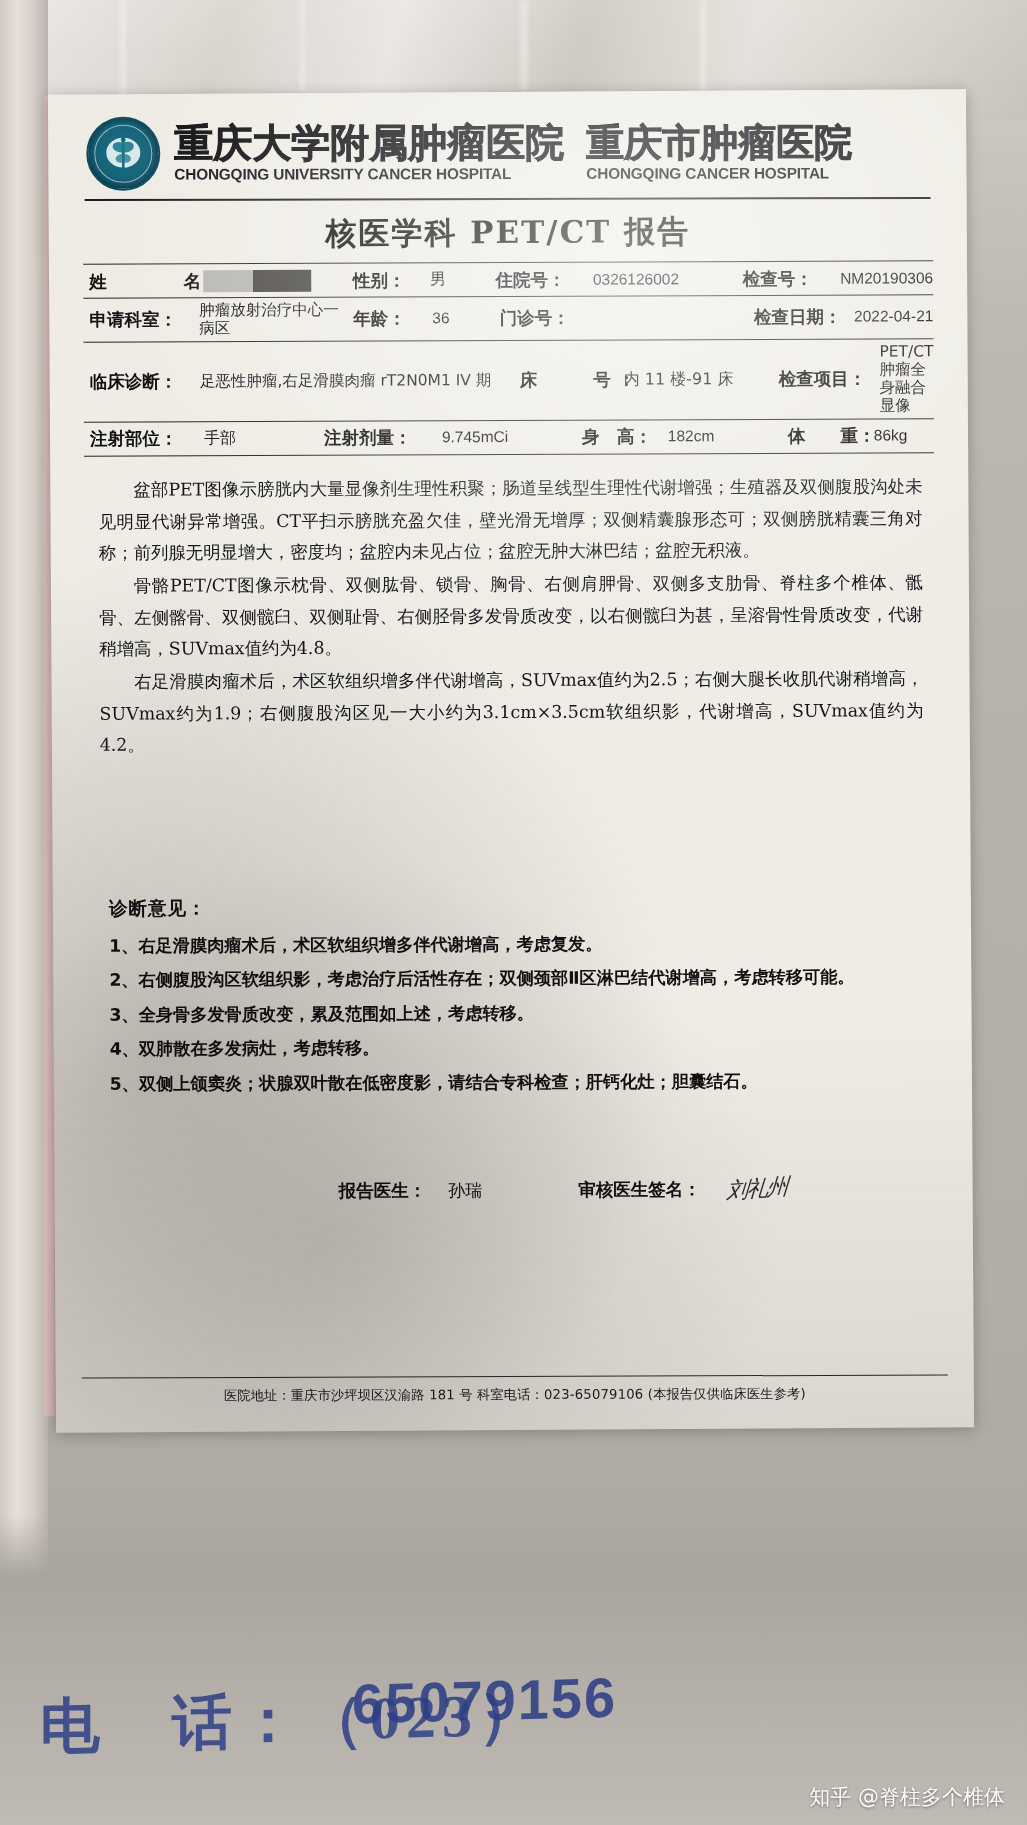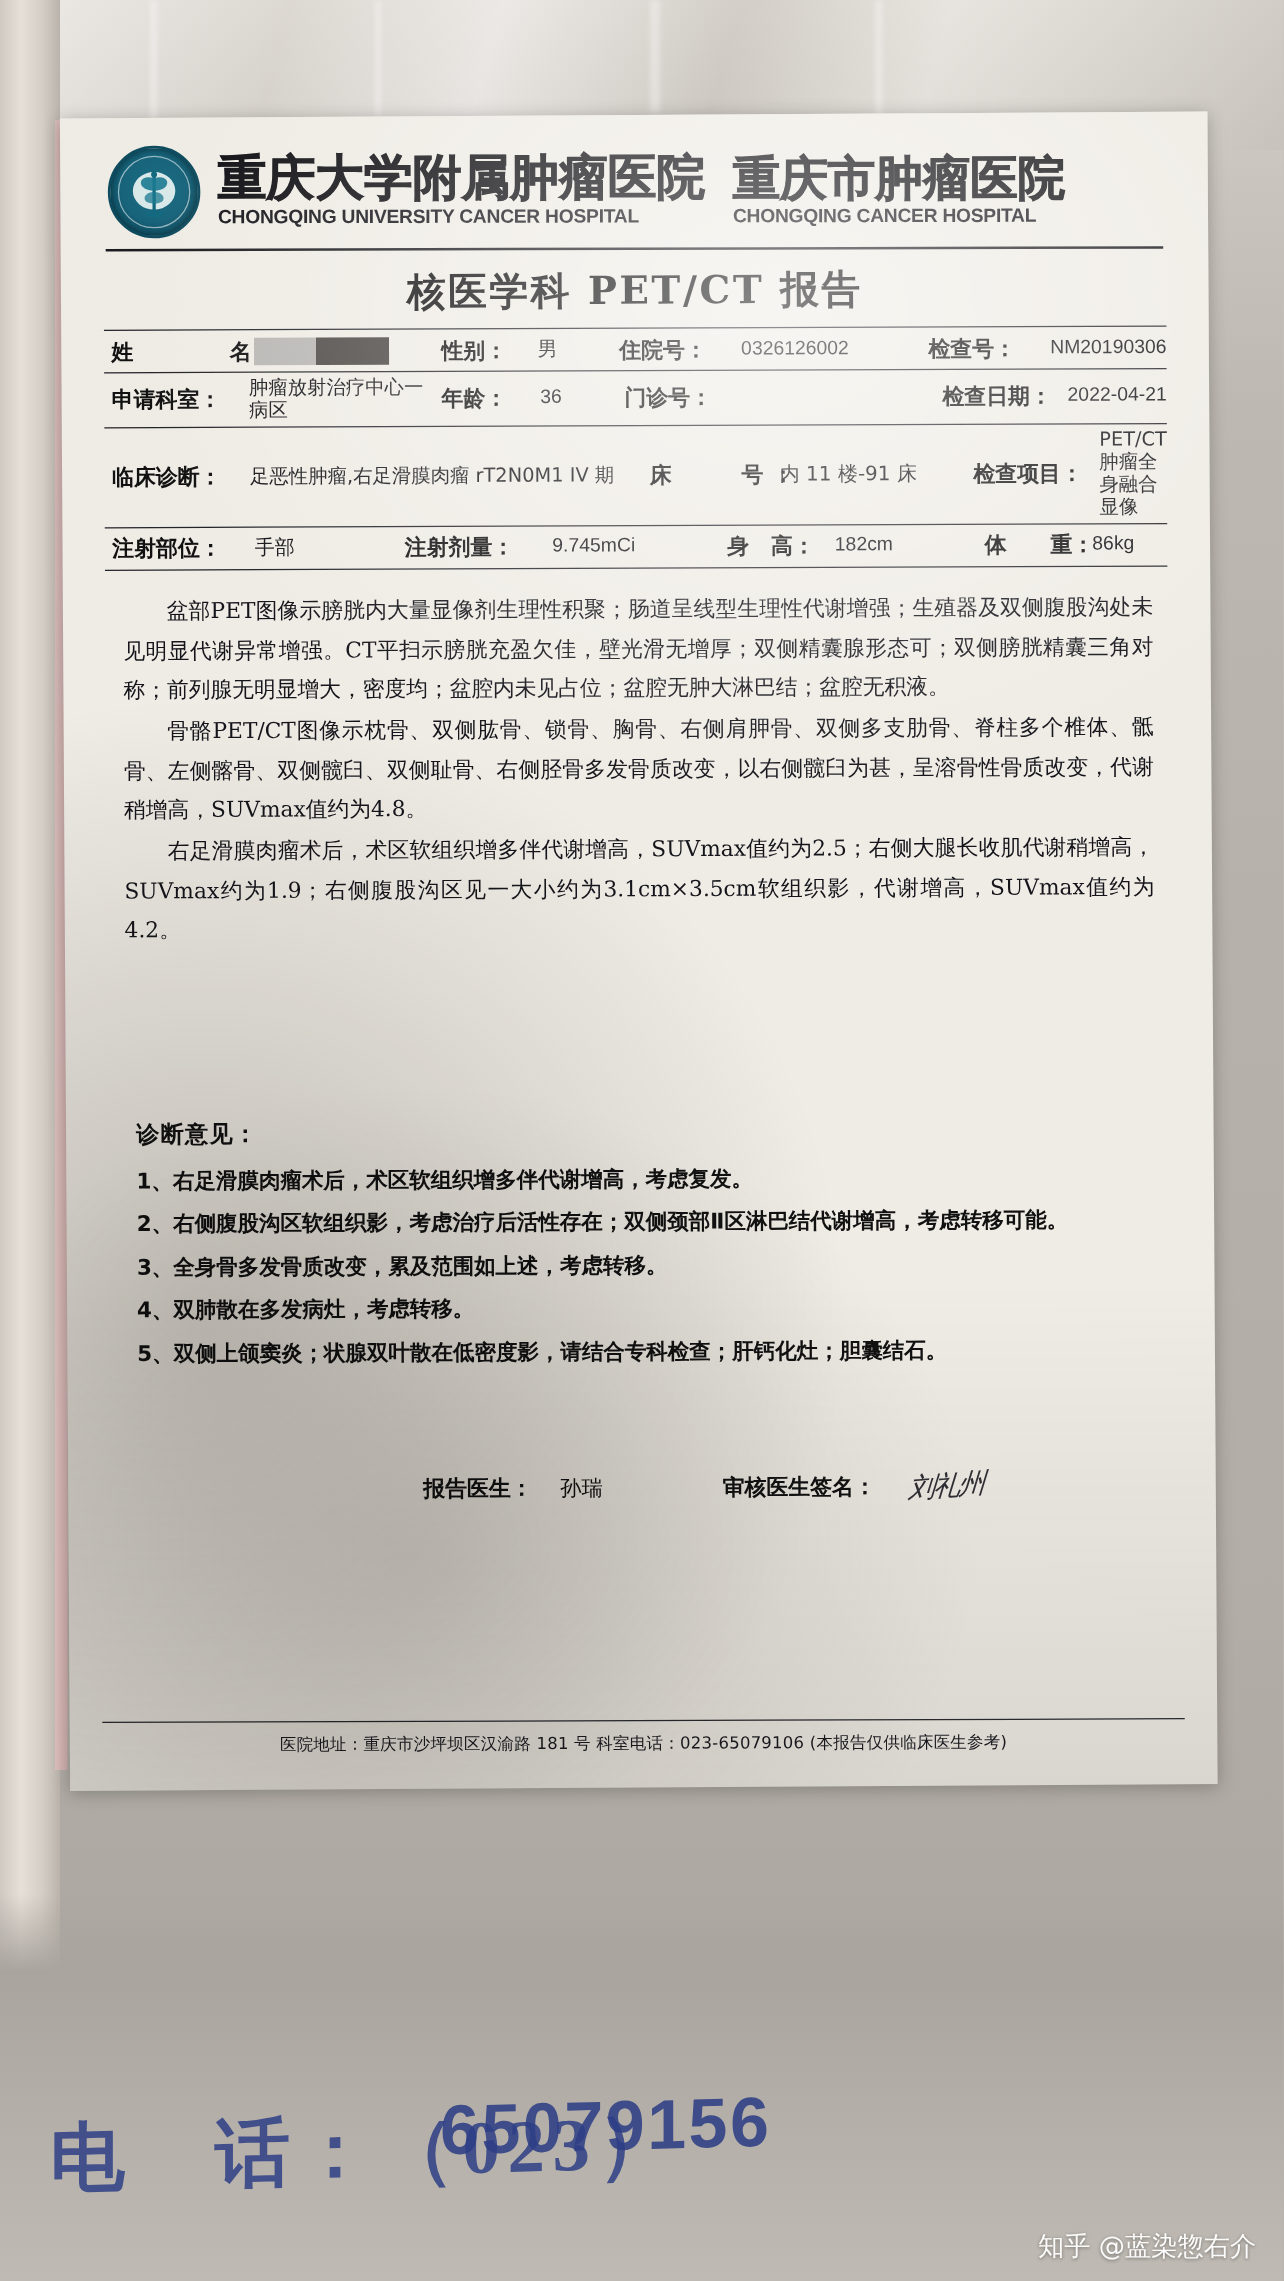--- a/index.html
+++ b/index.html
@@ -456,13 +456,13 @@
     <div class="footer-wrap">
       <div class="footer-line"></div>
       <div class="footer-text">医院地址：重庆市沙坪坝区汉渝路 181 号  科室电话：023-65079106 (本报告仅供临床医生参考)</div>
     </div>
 
   </div>
   <div class="sheet-light"></div>
   <div class="sheet-light2"></div>
 </div>
 
-<div class="watermark">知乎 @蓝染惣右介</div>
+<div class="watermark">知乎 @脊柱多个椎体</div>
 
 </body></html>

